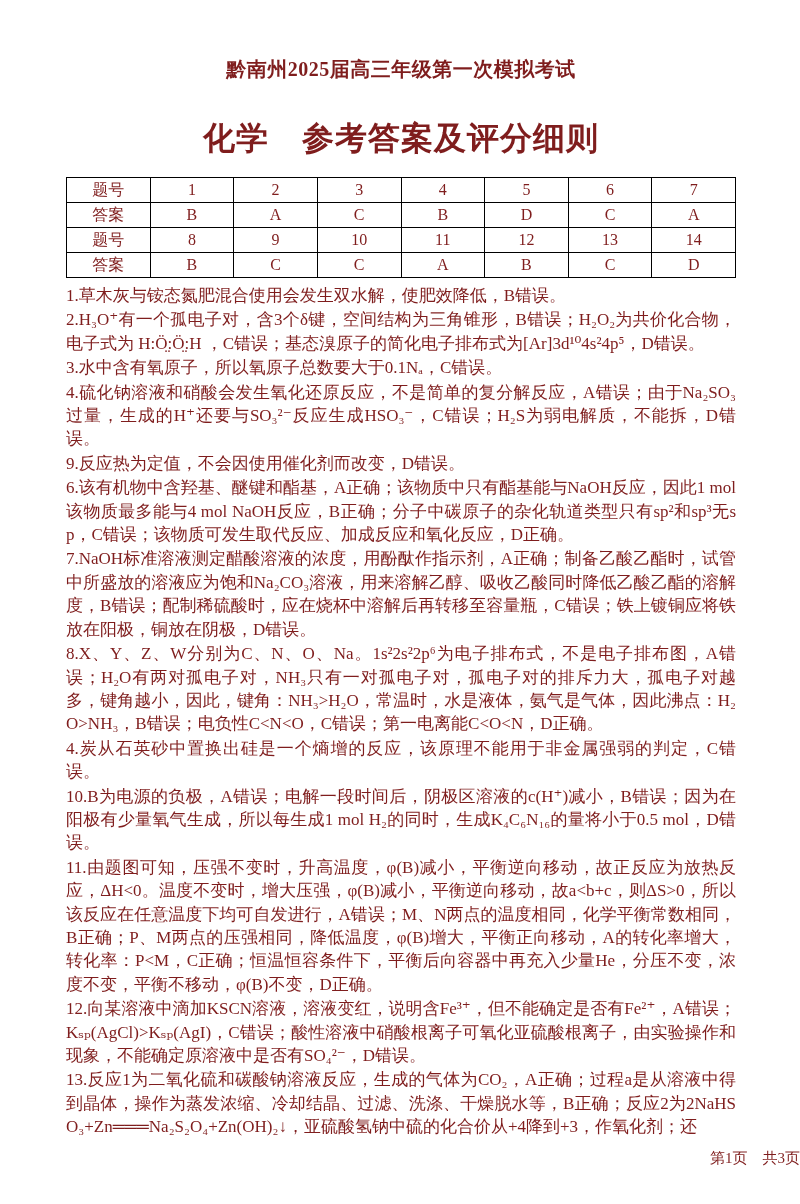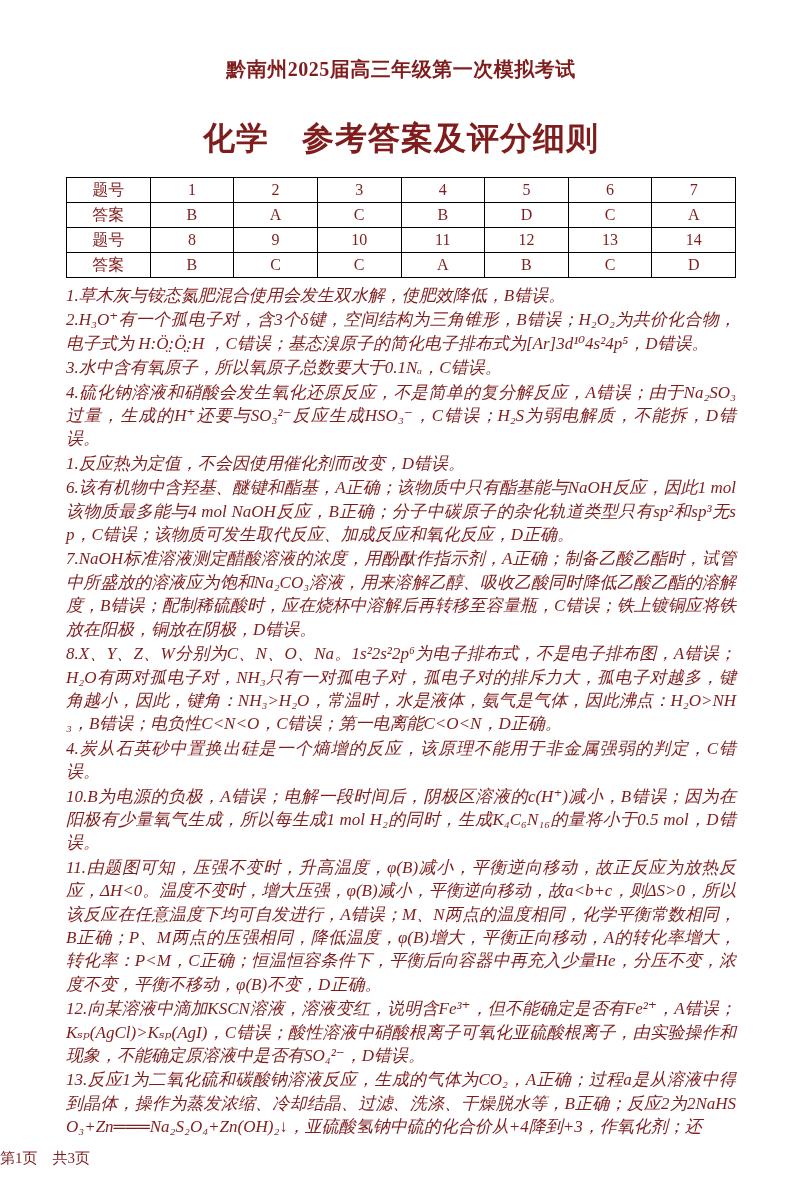--- a/index.html
+++ b/index.html
@@ -50,28 +50,27 @@
     line-height: 1.2;
     margin-left: 29px;
   }
   .explanations { margin-top: 2px; }
   .explanation {
     font-size: 17px;
     line-height: 23.4px;
     text-align: justify;
     margin: 0 0 1px 0;
     word-break: break-all;
-    font-style: italic;
   }
   .page-footer {
     position: absolute;
     left: 0;
     right: 0;
     bottom: 36px;
-    text-align: left;
+    text-align: right;
     font-size: 15px;
   }
 </style>
 </head>
 <body>
 
 <div class="page">
 
   <h1 class="exam-title">黔南州2025届高三年级第一次模拟考试</h1>
 
@@ -121,21 +120,21 @@
         <td>D</td>
       </tr>
     </tbody>
   </table>
 
   <div class="explanations">
     <p class="explanation">1.草木灰与铵态氮肥混合使用会发生双水解，使肥效降低，B错误。</p>
     <p class="explanation">2.H₃O⁺有一个孤电子对，含3个δ键，空间结构为三角锥形，B错误；H₂O₂为共价化合物，电子式为 H:Ö̤:Ö̤:H ，C错误；基态溴原子的简化电子排布式为[Ar]3d¹⁰4s²4p⁵，D错误。</p>
     <p class="explanation">3.水中含有氧原子，所以氧原子总数要大于0.1Nₐ，C错误。</p>
     <p class="explanation">4.硫化钠溶液和硝酸会发生氧化还原反应，不是简单的复分解反应，A错误；由于Na₂SO₃过量，生成的H⁺还要与SO₃²⁻反应生成HSO₃⁻，C错误；H₂S为弱电解质，不能拆，D错误。</p>
-    <p class="explanation">1.反应热为定值，不会因使用催化剂而改变，D错误。</p>
+    <p class="explanation">9.反应热为定值，不会因使用催化剂而改变，D错误。</p>
     <p class="explanation">6.该有机物中含羟基、醚键和酯基，A正确；该物质中只有酯基能与NaOH反应，因此1 mol该物质最多能与4 mol NaOH反应，B正确；分子中碳原子的杂化轨道类型只有sp²和sp³无sp，C错误；该物质可发生取代反应、加成反应和氧化反应，D正确。</p>
     <p class="explanation">7.NaOH标准溶液测定醋酸溶液的浓度，用酚酞作指示剂，A正确；制备乙酸乙酯时，试管中所盛放的溶液应为饱和Na₂CO₃溶液，用来溶解乙醇、吸收乙酸同时降低乙酸乙酯的溶解度，B错误；配制稀硫酸时，应在烧杯中溶解后再转移至容量瓶，C错误；铁上镀铜应将铁放在阳极，铜放在阴极，D错误。</p>
     <p class="explanation">8.X、Y、Z、W分别为C、N、O、Na。1s²2s²2p⁶为电子排布式，不是电子排布图，A错误；H₂O有两对孤电子对，NH₃只有一对孤电子对，孤电子对的排斥力大，孤电子对越多，键角越小，因此，键角：NH₃&gt;H₂O，常温时，水是液体，氨气是气体，因此沸点：H₂O&gt;NH₃，B错误；电负性C&lt;N&lt;O，C错误；第一电离能C&lt;O&lt;N，D正确。</p>
     <p class="explanation">4.炭从石英砂中置换出硅是一个熵增的反应，该原理不能用于非金属强弱的判定，C错误。</p>
     <p class="explanation">10.B为电源的负极，A错误；电解一段时间后，阴极区溶液的c(H⁺)减小，B错误；因为在阳极有少量氧气生成，所以每生成1 mol H₂的同时，生成K₄C₆N₁₆的量将小于0.5 mol，D错误。</p>
     <p class="explanation">11.由题图可知，压强不变时，升高温度，φ(B)减小，平衡逆向移动，故正反应为放热反应，ΔH&lt;0。温度不变时，增大压强，φ(B)减小，平衡逆向移动，故a&lt;b+c，则ΔS&gt;0，所以该反应在任意温度下均可自发进行，A错误；M、N两点的温度相同，化学平衡常数相同，B正确；P、M两点的压强相同，降低温度，φ(B)增大，平衡正向移动，A的转化率增大，转化率：P&lt;M，C正确；恒温恒容条件下，平衡后向容器中再充入少量He，分压不变，浓度不变，平衡不移动，φ(B)不变，D正确。</p>
     <p class="explanation">12.向某溶液中滴加KSCN溶液，溶液变红，说明含Fe³⁺，但不能确定是否有Fe²⁺，A错误；Kₛₚ(AgCl)&gt;Kₛₚ(AgI)，C错误；酸性溶液中硝酸根离子可氧化亚硫酸根离子，由实验操作和现象，不能确定原溶液中是否有SO₄²⁻，D错误。</p>
     <p class="explanation">13.反应1为二氧化硫和碳酸钠溶液反应，生成的气体为CO₂，A正确；过程a是从溶液中得到晶体，操作为蒸发浓缩、冷却结晶、过滤、洗涤、干燥脱水等，B正确；反应2为2NaHSO₃+Zn═══Na₂S₂O₄+Zn(OH)₂↓，亚硫酸氢钠中硫的化合价从+4降到+3，作氧化剂；还</p>
   </div>
 

